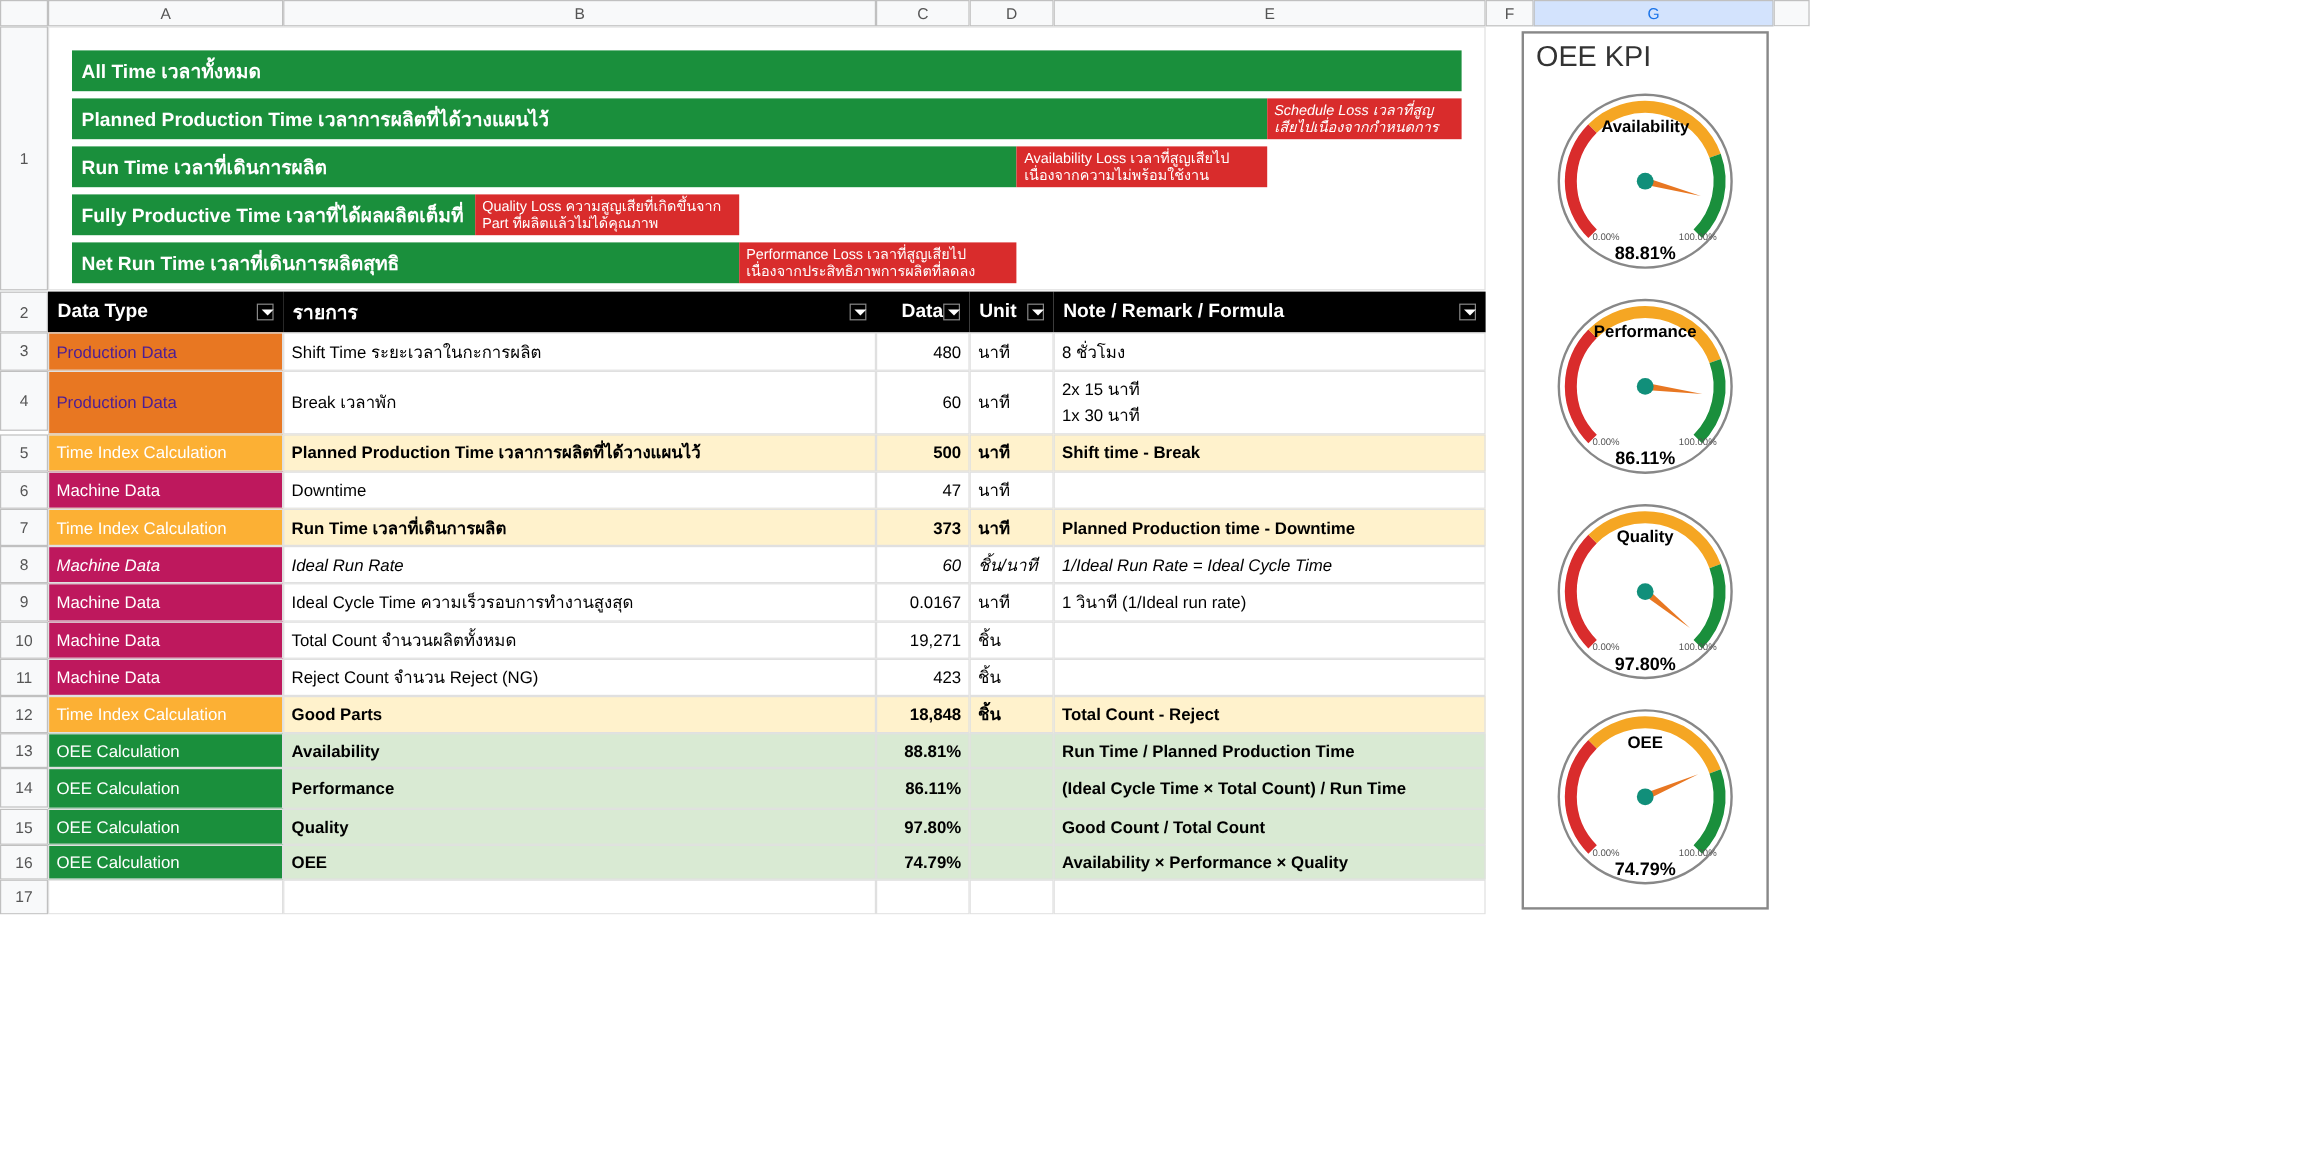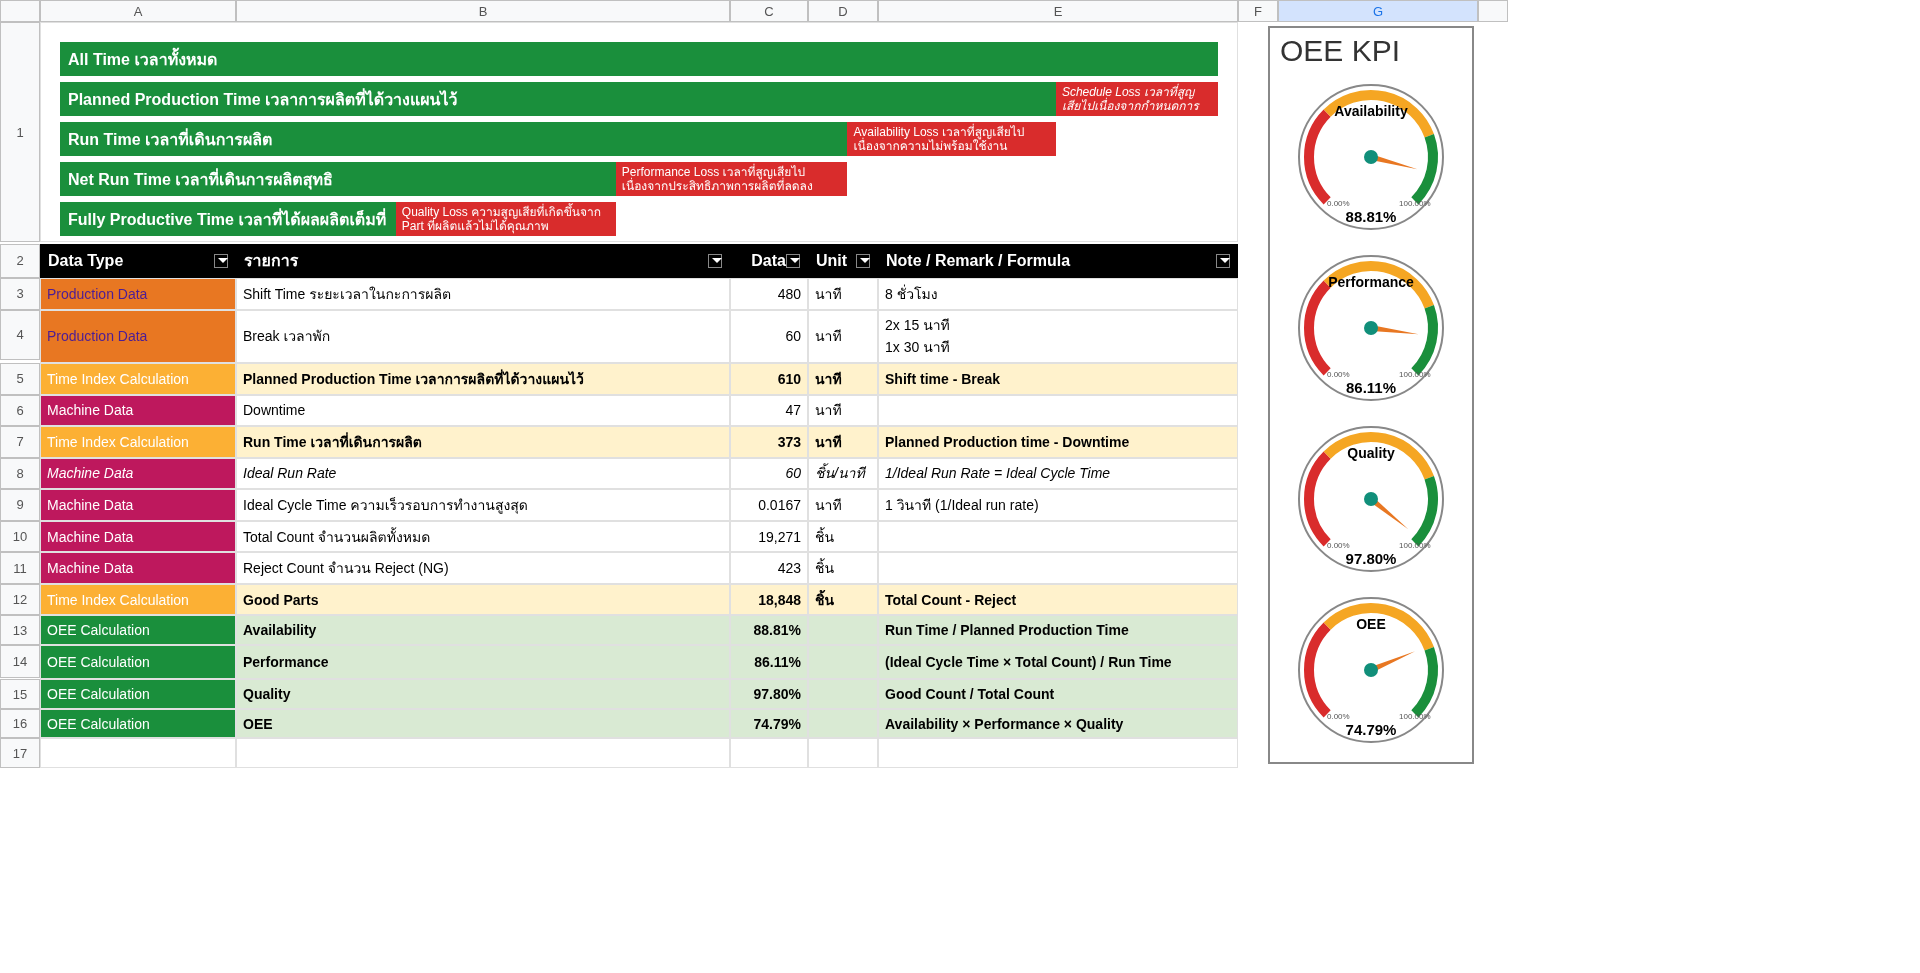--- a/index.html
+++ b/index.html
@@ -101,21 +101,21 @@
   .c-green { background: #1a8f3c; color: #fff; }
   .c-greenrow { background: #d9ead3; font-weight: bold; }
   .italic { font-style: italic; }
   .kpi-box {
     border: 2px solid #888;
     padding: 6px;
     display: flex;
     flex-direction: column;
     align-items: center;
   }
-  .kpi-title { font-size: 30px; font-weight: 400; color: #333; align-self: flex-start; margin-bottom: 4px; padding-left: 4px;}
+  .kpi-title { font-size: 24px; font-weight: 400; color: #333; align-self: flex-start; margin-bottom: 4px; padding-left: 4px;}
   .gauge { margin-bottom: 8px; }
   .gauge-label { font-weight: bold; font-size: 14px; text-anchor: middle; }
   .gauge-val { font-weight: bold; font-size: 15px; text-anchor: middle; }
   .gauge-tick { font-size: 8px; fill: #555; }
 </style>
 </head>
 <body>
 
 <div class="sheet" id="sheet">
     <div class="corner"></div>
@@ -134,26 +134,26 @@
       </div>
       <div class="wf-bar">
         <div class="wf-green" style="width: 86%;">Planned Production Time เวลาการผลิตที่ได้วางแผนไว้</div>
         <div class="wf-red" style="left: 86%; width: 14%; font-style: italic;">Schedule Loss เวลาที่สูญเสียไปเนื่องจากกำหนดการ</div>
       </div>
       <div class="wf-bar">
         <div class="wf-green" style="width: 68%;">Run Time เวลาที่เดินการผลิต</div>
         <div class="wf-red" style="left: 68%; width: 18%;">Availability Loss เวลาที่สูญเสียไปเนื่องจากความไม่พร้อมใช้งาน</div>
       </div>
       <div class="wf-bar">
+        <div class="wf-green" style="width: 29%;">Fully Productive Time เวลาที่ได้ผลผลิตเต็มที่</div>
+        <div class="wf-red" style="left: 29%; width: 19%;">Quality Loss ความสูญเสียที่เกิดขึ้นจาก Part ที่ผลิตแล้วไม่ได้คุณภาพ</div>
+      </div>
+      <div class="wf-bar">
         <div class="wf-green" style="width: 48%;">Net Run Time เวลาที่เดินการผลิตสุทธิ</div>
         <div class="wf-red" style="left: 48%; width: 20%;">Performance Loss เวลาที่สูญเสียไปเนื่องจากประสิทธิภาพการผลิตที่ลดลง</div>
-      </div>
-      <div class="wf-bar">
-        <div class="wf-green" style="width: 29%;">Fully Productive Time เวลาที่ได้ผลผลิตเต็มที่</div>
-        <div class="wf-red" style="left: 29%; width: 19%;">Quality Loss ความสูญเสียที่เกิดขึ้นจาก Part ที่ผลิตแล้วไม่ได้คุณภาพ</div>
       </div>
     </div>
     <div style="grid-area: span 17 / span 2; padding: 4px 4px 4px 30px;">
       <div class="kpi-box">
         <div class="kpi-title">OEE KPI</div>
         <div><svg class="gauge" width="160" height="160">
     <circle cx="80" cy="85" r="72" fill="#fff" stroke="#888" stroke-width="2"></circle>
     <path d="M 36.159379566434055 128.84062043356596 A 62 62 0 0 1 36.15937956643404 41.159379566434055" stroke="#d92c2c" stroke-width="10" fill="none"></path>
     <path d="M 36.15937956643404 41.159379566434055 A 62 62 0 0 1 138.26094248872633 63.794751113808545" stroke="#f5a623" stroke-width="10" fill="none"></path>
     <path d="M 138.26094248872633 63.794751113808545 A 62 62 0 0 1 123.84062043356599 128.8406204335659" stroke="#1a8f3c" stroke-width="10" fill="none"></path>
@@ -243,21 +243,21 @@
     <div class="rcell" style="height: 50px;">4</div>
     <div class="cell c-orange">Production Data</div>
     <div class="cell ">Break เวลาพัก</div>
     <div class="cell num ">60</div>
     <div class="cell ">นาที</div>
     <div class="cell " style="white-space: pre-line; text-align: right;">2x 15 นาที
 1x 30 นาที</div>
     <div class="rcell">5</div>
     <div class="cell c-yellow">Time Index Calculation</div>
     <div class="cell c-yellowrow">Planned Production Time เวลาการผลิตที่ได้วางแผนไว้</div>
-    <div class="cell num c-yellowrow">610</div>
+    <div class="cell num c-yellowrow">500</div>
     <div class="cell c-yellowrow">นาที</div>
     <div class="cell c-yellowrow" style="white-space: pre-line;">Shift time - Break</div>
     <div class="rcell">6</div>
     <div class="cell c-blue">Machine Data</div>
     <div class="cell ">Downtime</div>
     <div class="cell num ">47</div>
     <div class="cell ">นาที</div>
     <div class="cell " style="white-space: pre-line;"></div>
     <div class="rcell">7</div>
     <div class="cell c-yellow">Time Index Calculation</div>

